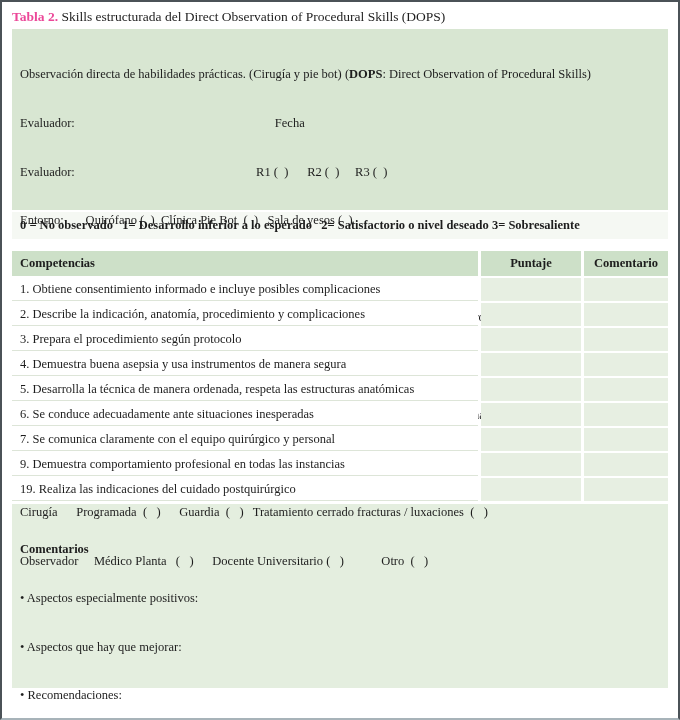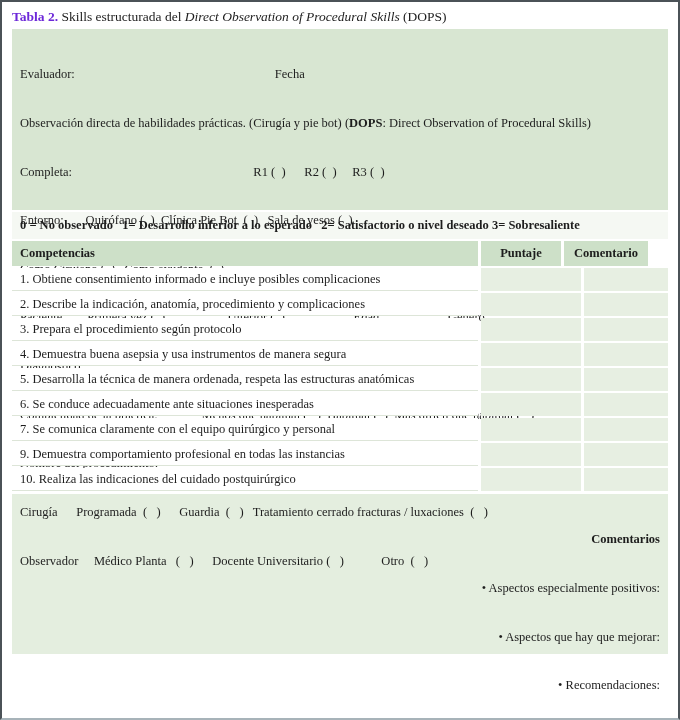--- a/index.html
+++ b/index.html
@@ -6,64 +6,64 @@
   body {
     width: 680px; height: 720px; background: #ffffff;
     font-family: "Liberation Serif", serif; color: #1d1d1d;
   }
   .page {
     box-sizing: border-box; width: 680px; height: 720px;
     border: 2px solid #4b5257; border-bottom-color: #a7b3b9;
     padding: 4px 10px; background: #ffffff;
   }
   .caption { font-size: 13.5px; height: 23px; box-sizing: border-box; padding-top: 3px; white-space: pre-wrap; }
-  .caption .lbl { color: #6d28d9; font-weight: bold; font-family: Liberation Serif, serif; }
-  .caption .it { font-style: italic; }
+  .caption .lbl { color: #ec4899; font-weight: bold; font-family: Liberation Serif, serif; }
+  .caption .it { }
   .form-box {
     background: #d8e6d2; box-sizing: border-box; height: 181px;
     padding: 5px 8px 0 8px; font-size: 12.5px; line-height: 16.2px; white-space: pre-wrap;
   }
   .form-box b { font-weight: bold; }
   .legend {
     background: #f5f8f3; font-weight: bold; font-size: 12.5px;
     box-sizing: border-box; height: 27px; margin-top: 2px;
     padding: 6px 0 0 8px; white-space: pre-wrap;
   }
-  .thead { display: flex; gap: 3px; margin-top: 2px; }
+  .thead { display: flex; gap: 3px; margin-top: 12px; }
   .th {
     background: #cde0c8; font-weight: bold; font-size: 12.5px;
     height: 25px; box-sizing: border-box; padding-top: 5px;
   }
   .th.comp { width: 466px; padding-left: 8px; }
-  .th.punt { width: 80px; text-align: center; }
+  .th.punt { width: 100px; text-align: center; }
   .th.com  { width: 84px;  text-align: center; }
   .trow { display: flex; gap: 3px; height: 23px; margin-top: 2px; }
   .td-text {
     width: 466px; box-sizing: border-box; background: #ffffff;
     font-size: 12.5px; padding: 4px 0 0 8px; border-bottom: 1px solid #dde5d8;
   }
   .td-score { width: 100px; background: #e7efe2; }
   .td-com   { width: 84px;  background: #e7efe2; }
   .comments {
-    background: #e4eedf; box-sizing: border-box; height: 160px; margin-top: 3px;
-    padding: 5px 8px 0 19px; font-size: 12.5px; line-height: 16.2px; white-space: pre-wrap; text-align: right;
+    background: #e4eedf; box-sizing: border-box; height: 184px; margin-top: 3px;
+    padding: 5px 8px 0 8px; font-size: 12.5px; line-height: 16.2px; white-space: pre-wrap;
   }
   .c-title { font-weight: bold; }
 </style>
 </head>
 <body>
 
 <div class="page">
 
   <div class="caption"><span class="lbl">Tabla 2.</span><span> Skills estructurada del </span><span class="it">Direct Observation of Procedural Skills</span><span> (DOPS)</span></div>
 
   <div class="form-box">
+    <div><span>Observación directa de habilidades prácticas. (Cirugía y pie bot) (</span><b>DOPS</b><span>: Direct Observation of Procedural Skills)</span></div>
     <div>Evaluador:                                                                Fecha</div>
-    <div><span>Observación directa de habilidades prácticas. (Cirugía y pie bot) (</span><b>DOPS</b><span>: Direct Observation of Procedural Skills)</span></div>
-    <div>Completa:                                                          R1 (  )      R2 (  )     R3 (  )</div>
+    <div>Evaluador:                                                          R1 (  )      R2 (  )     R3 (  )</div>
     <div>Entorno:       Quirófano (  )  Clínica Pie Bot  (  )   Sala de yesos (  )</div>
     <div>Como Cirujano (  )   Como ayudante  (  )</div>
     <div>Paciente        Primera vez (  )                    Ulterior (  )                      Edad                      Género</div>
     <div>Diagnóstico:</div>
     <div>Complejidad de la práctica:              Menos que habitual (   )  Habitual (  )  Más difícil que habitual (   )</div>
     <div>Nombre del procedimiento:</div>
     <div>Cirugía      Programada  (   )      Guardia  (   )   Tratamiento cerrado fracturas / luxaciones  (   )</div>
     <div>Observador     Médico Planta   (   )      Docente Universitario (   )            Otro  (   )</div>
   </div>
 
@@ -109,21 +109,21 @@
     <div class="td-text">7. Se comunica claramente con el equipo quirúrgico y personal</div>
     <div class="td-score"></div>
     <div class="td-com"></div>
   </div>
   <div class="trow">
     <div class="td-text">9. Demuestra comportamiento profesional en todas las instancias</div>
     <div class="td-score"></div>
     <div class="td-com"></div>
   </div>
   <div class="trow">
-    <div class="td-text">10. Realiza las indicaciones del cuidado postquirúrgico</div>
+    <div class="td-text">19. Realiza las indicaciones del cuidado postquirúrgico</div>
     <div class="td-score"></div>
     <div class="td-com"></div>
   </div>
 
   <div class="comments">
     <div class="c-title">Comentarios</div>
     <div>• Aspectos especialmente positivos:</div>
     <div>• Aspectos que hay que mejorar:</div>
     <div>• Recomendaciones:</div>
     

